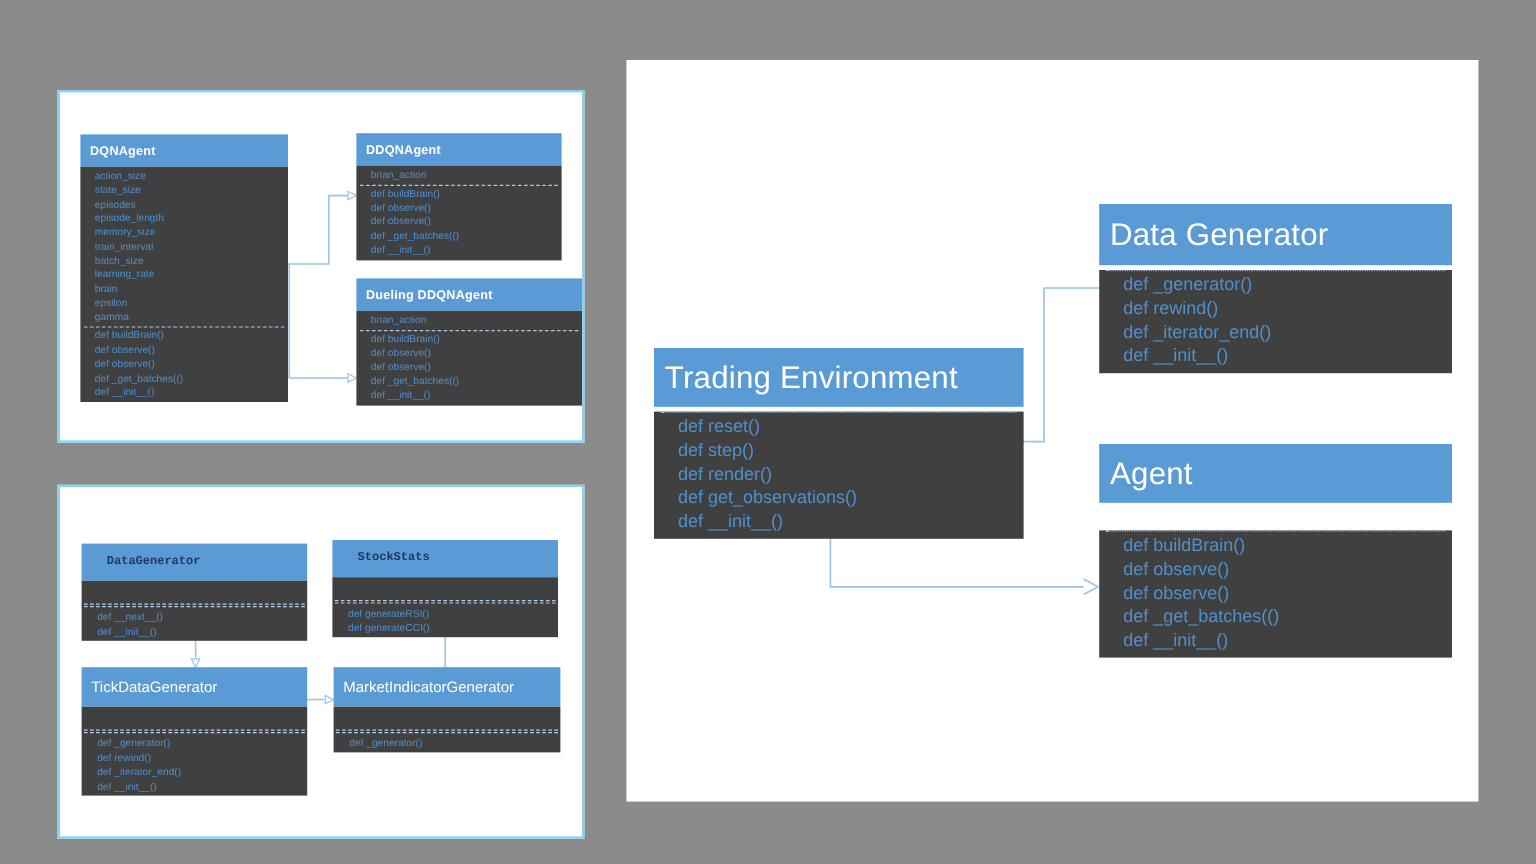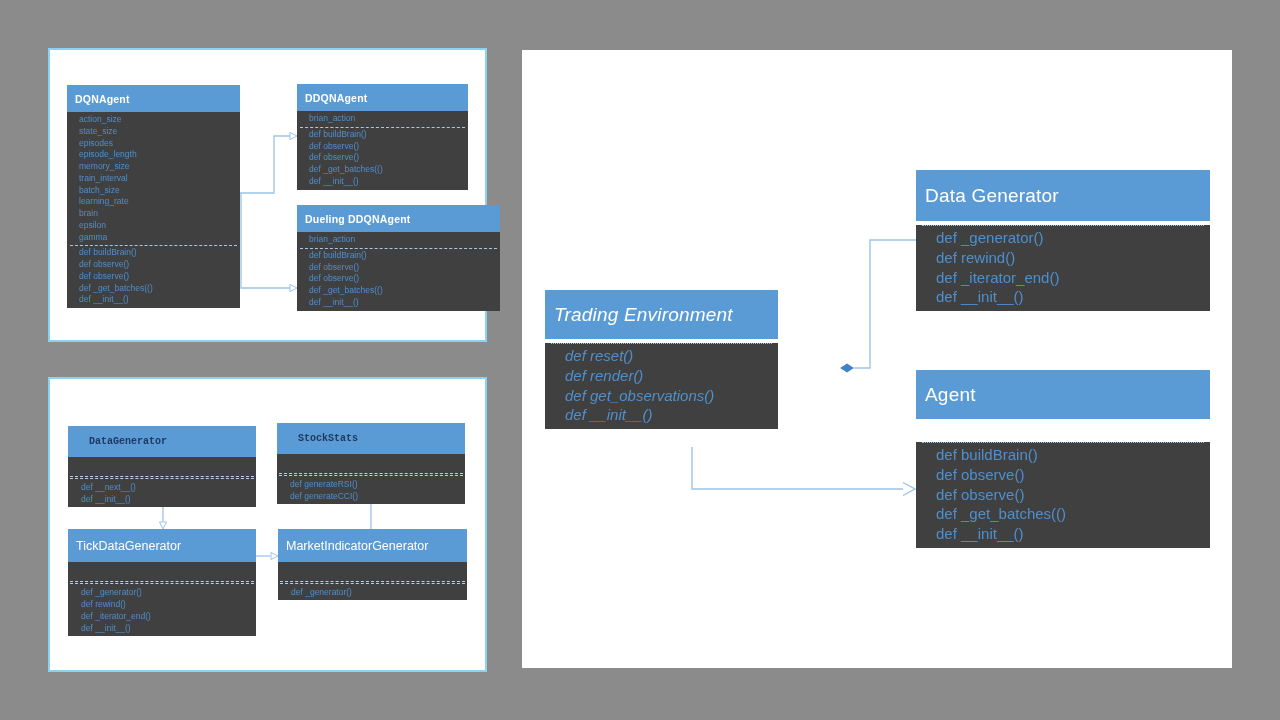--- a/index.html
+++ b/index.html
@@ -4,66 +4,66 @@
 <style>
   * { box-sizing: border-box; margin: 0; padding: 0; }
   html, body { width: 1280px; height: 720px; }
   body {
     position: relative;
     background: #8B8B8B;
     font-family: "Liberation Sans", sans-serif;
     overflow: hidden;
   }
   .panel { position: absolute; background: #ffffff; }
-  .bordered { border: 2px solid #8AD2F2; }
+  .bordered { border: 2px solid #8AD2F2; margin-top: 27px; }
   #panel-top-left    { left: 48px;  top: 48px;  width: 439px; height: 294px; }
   #panel-bottom-left { left: 48px;  top: 377px; width: 439px; height: 295px; }
   #panel-right       { left: 522px; top: 50px;  width: 710px; height: 618px; }
 
   .conn-layer { position: absolute; left: 0; top: 0; pointer-events: none; }
 
   .cls { position: absolute; }
   .cls-header { background: #5B9BD5; color: #ffffff; display: flex; align-items: center; width: 100%; }
   .cls-body { background: #404040; width: 100%; }
   .row { color: #4E8FCE; white-space: nowrap; }
 
   
   .p1 .cls-title { font-size: 10.5px; font-weight: 700; padding-left: 8px; letter-spacing: .2px; }
   .p1 .row { font-size: 8.5px; line-height: 11.75px; padding-left: 12px; }
   .p1 .cls-body { padding-top: 2px; padding-bottom: 2px; }
   .sep  { border-top: 1px dashed #A9C7E7; margin: 2px 3px 1px 3px; }
   #box-dqn     { left: 17px;  top: 35px;  width: 173px; height: 221px; }
   #box-dqn .cls-header { height: 27px; }
   #box-ddqn    { left: 247px; top: 34px;  width: 171px; height: 104px; }
   #box-ddqn .cls-header { height: 27px; }
-  #box-dueling { left: 247px; top: 155px; width: 203px; height: 101px; }
+  #box-dueling { left: 247px; top: 155px; width: 188px; height: 101px; }
   #box-dueling .cls-header { height: 27px; }
 
   
   .p2 .row { font-size: 8.5px; line-height: 12px; padding-left: 13px; }
   .p2 .cls-body { padding-top: 19px; padding-bottom: 2px; }
   .mono-title { font-family: "Liberation Mono", "DejaVu Sans Mono", monospace; font-size: 10px; font-weight: 700; color: #203864; padding-left: 21px; }
   .sans-title-s { font-size: 12.5px; font-weight: 400; padding-left: 8px; }
   .dsep { height: 3px; border-top: 1px dashed #B5CFE9; border-bottom: 1px dashed #B5CFE9; margin: 0 2px 2px 2px; }
   #box-datagen-s  { left: 18px;  top: 47px;  width: 188px; height: 63px; }
   #box-datagen-s .cls-header { height: 31px; }
   #box-stockstats { left: 227px; top: 44px;  width: 188px; height: 64px; }
   #box-stockstats .cls-header { height: 31px; }
   #box-tickgen    { left: 18px;  top: 150px; width: 188px; height: 90px; }
   #box-tickgen .cls-header { height: 33px; }
   #box-marketgen  { left: 228px; top: 150px; width: 189px; height: 53px; }
   #box-marketgen .cls-header { height: 33px; }
 
   
-  .p3 .cls-title { font-size: 19px; font-weight: 400; padding-left: 9px; letter-spacing: .2px; }
+  .p3 .cls-title { font-size: 26px; font-weight: 400; padding-left: 9px; letter-spacing: .2px; }
   .p3 .row { font-size: 15px; line-height: 19.8px; padding-left: 20px; }
   .p3 .cls-body { padding-bottom: 4px; }
   .dotsep { border-top: 1.5px dotted #9DC3E6; margin: 4px 6px 2px 6px; }
   .dotsep.after-gap { margin-top: 23px; }
-  #box-tradingenv { left: 23px;  top: 240px; width: 233px; height: 157px; font-style: italic; }
+  #box-tradingenv { left: 23px;  top: 240px; width: 308px; height: 157px; }
   #box-tradingenv .cls-header { height: 49px; }
   #box-datagen-l  { left: 394px; top: 120px; width: 294px; height: 140px; }
   #box-datagen-l .cls-header { height: 51px; }
   #box-agent      { left: 394px; top: 320px; width: 294px; height: 177px; }
   #box-agent .cls-header { height: 49px; text-align: right; }
 </style>
 </head>
 <body>
 
 <div class="panel bordered p1" id="panel-top-left">
@@ -197,20 +197,21 @@
     <path d="M381,432.5 L393,439 L381,445.5" fill="none" stroke="#9CC3E6" stroke-width="1.4"></path>
   </svg>
 
   <div class="cls" id="box-tradingenv">
     <div class="cls-header">
       <span class="cls-title">Trading Environment</span>
     </div>
     <div class="cls-body">
       <div class="dotsep"></div>
       <div class="row">def reset()</div>
+      <div class="row">def step()</div>
       <div class="row">def render()</div>
       <div class="row">def get_observations()</div>
       <div class="row">def __init__()</div>
     </div>
   </div>
 
   <div class="cls" id="box-datagen-l">
     <div class="cls-header">
       <span class="cls-title">Data Generator</span>
     </div>

